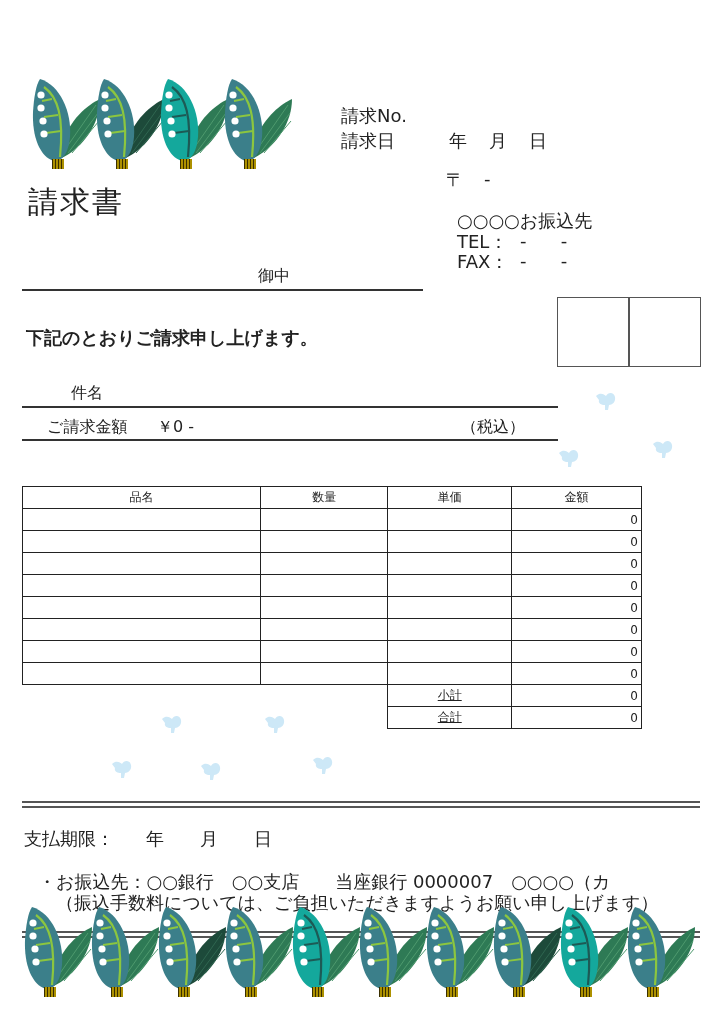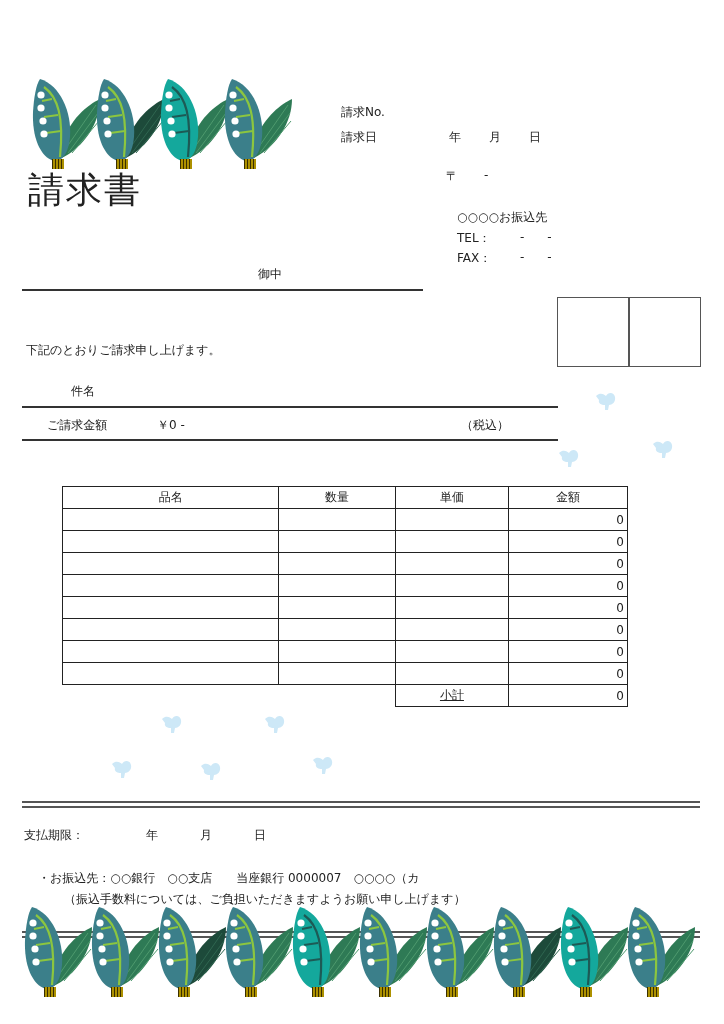--- a/index.html
+++ b/index.html
@@ -1,20 +1,20 @@
 <!DOCTYPE html>
 <html><head>
 <meta charset="utf-8">
 <style>
   html, body { margin:0; padding:0; background:#fff; }
   body { width:724px; height:1024px; position:relative; overflow:hidden;
          font-family:"DejaVu Sans","Liberation Sans",sans-serif; color:#222; }
   .abs { position:absolute; }
-  .t12 { font-size:12px; }
-  .t15 { font-size:12px; }
+  .t12 { font-size:18px; }
+  .t15 { font-size:16px; }
   .hline { position:absolute; height:0; border-top:2px solid #333; }
   .dbl { position:absolute; height:3px; border-top:2px solid #555; border-bottom:2px solid #555; }
   table.items { position:absolute; border-collapse:collapse; font-size:12px; }
   table.items td, table.items th { border:1.5px solid #222; height:21px; padding:0 3px; font-weight:normal; }
   table.items th { text-align:center; }
   td.num { text-align:right; }
   td.lbl { text-align:center;text-decoration:underline; }
   td.blank { border:none !important; }
   .stamp { position:absolute; border:1px solid #555; }
   .flower { position:absolute; }
@@ -76,21 +76,21 @@
 
 <div class="flower" style="left:30px;top:77px;">
   <svg width="270" height="95" viewBox="0 0 270 95">
     <use href="#lily" x="0" y="0"></use>
     <use href="#lilyDark" x="64" y="0"></use>
     <use href="#lilyTeal" x="128" y="0"></use>
     <use href="#lily" x="192" y="0"></use>
   </svg>
 </div>
 
-<div class="abs" style="left:28px;top:166px;font-size:36px;letter-spacing:2px;">請求書</div>
+<div class="abs" style="left:28px;top:182px;font-size:30px;letter-spacing:2px;">請求書</div>
 
 <div class="abs t12" style="left:341px;top:104px;">請求No.</div>
 <div class="abs t12" style="left:341px;top:129px;text-align:right;">請求日</div>
 <div class="abs t12" style="left:449px;top:129px;">年</div>
 <div class="abs t12" style="left:489px;top:129px;">月</div>
 <div class="abs t12" style="left:529px;top:129px;">日</div>
 
 <div class="abs t12" style="left:446px;top:168px;">〒</div>
 <div class="abs t12" style="left:484px;top:168px;">-</div>
 
@@ -99,41 +99,41 @@
 <div class="abs t12" style="left:520px;top:230px;white-space:pre;">-      -</div>
 <div class="abs t12" style="left:457px;top:250px;">FAX：</div>
 <div class="abs t12" style="left:520px;top:250px;white-space:pre;">-      -</div>
 
 <div class="abs t15" style="left:258px;top:266px;">御中</div>
 <div class="hline" style="left:22px;top:289px;width:401px;"></div>
 
 <div class="stamp" style="left:557px;top:297px;width:71px;height:68px;"></div>
 <div class="stamp" style="left:628px;top:297px;width:71px;height:68px;"></div>
 
-<div class="abs t12" style="left:26px;top:342px;">下記のとおりご請求申し上げます。</div>
+<div class="abs t12" style="left:26px;top:326px;font-weight:bold;">下記のとおりご請求申し上げます。</div>
 
 <div class="abs t15" style="left:71px;top:383px;">件名</div>
 <div class="hline" style="left:22px;top:406px;width:536px;"></div>
 <div class="abs t15" style="left:47px;top:417px;">ご請求金額</div>
 <div class="abs t15" style="left:157px;top:417px;">￥0 -</div>
 <div class="abs t15" style="left:461px;top:417px;">（税込）</div>
 <div class="hline" style="left:22px;top:439px;width:536px;"></div>
 
 <svg class="abs" style="left:0;top:0;" width="724" height="1024">
   <use href="#petal" x="594" y="390"></use>
   <use href="#petal" x="557" y="447"></use>
   <use href="#petal" x="651" y="438"></use>
   <use href="#petal" x="160" y="713"></use>
   <use href="#petal" x="263" y="713"></use>
   <use href="#petal" x="110" y="758"></use>
   <use href="#petal" x="199" y="760"></use>
   <use href="#petal" x="311" y="754"></use>
 </svg>
 
-<table class="items" style="left:22px;top:486px;width:566px;margin-left:40px;">
+<table class="items" style="left:22px;top:486px;width:620px;">
   <colgroup>
     <col style="width:262px">
       <col style="width:139px">
       <col style="width:135px">
       <col style="width:142px">
   </colgroup>
   <thead>
     <tr>
       <th>品名</th>
       <th>数量</th>
@@ -188,31 +188,36 @@
       <td></td>
       <td></td>
       <td></td>
       <td class="num">0</td>
     </tr>
     <tr>
       <td class="blank" colspan="2"></td>
       <td class="lbl">小計</td>
       <td class="num">0</td>
     </tr>
+    <tr>
+      <td class="blank" colspan="2"></td>
+      <td class="lbl">合計</td>
+      <td class="num">0</td>
+    </tr>
   </tbody>
 </table>
 
 <div class="dbl" style="left:22px;top:801px;width:678px;"></div>
 
 <div class="abs t12" style="left:24px;top:827px;">支払期限：</div>
 <div class="abs t12" style="left:146px;top:827px;">年</div>
 <div class="abs t12" style="left:200px;top:827px;">月</div>
 <div class="abs t12" style="left:254px;top:827px;">日</div>
 <div class="abs t12" style="left:38px;top:870px;white-space:pre;">・お振込先：○○銀行　○○支店　　当座銀行 0000007　○○○○（カ</div>
-<div class="abs t12" style="left:56px;top:891px;white-space:pre;margin-left:8px;">（振込手数料については、ご負担いただきますようお願い申し上げます）</div>
+<div class="abs t12" style="left:56px;top:891px;white-space:pre;">（振込手数料については、ご負担いただきますようお願い申し上げます）</div>
 
 <div class="dbl" style="left:22px;top:931px;width:678px;"></div>
 
 <div class="flower" style="left:22px;top:905px;">
   <svg width="690" height="95" viewBox="0 0 690 95">
     <use href="#lily" x="0" y="0"></use>
     <use href="#lily" x="67" y="0"></use>
     <use href="#lilyDark" x="134" y="0"></use>
     <use href="#lily" x="201" y="0"></use>
     <use href="#lilyTeal" x="268" y="0"></use>

